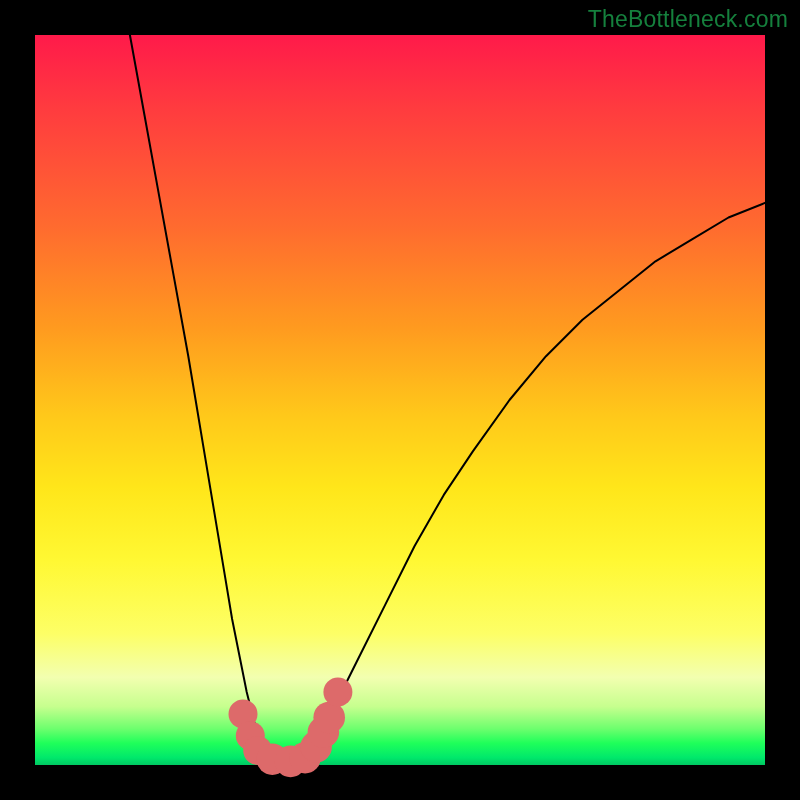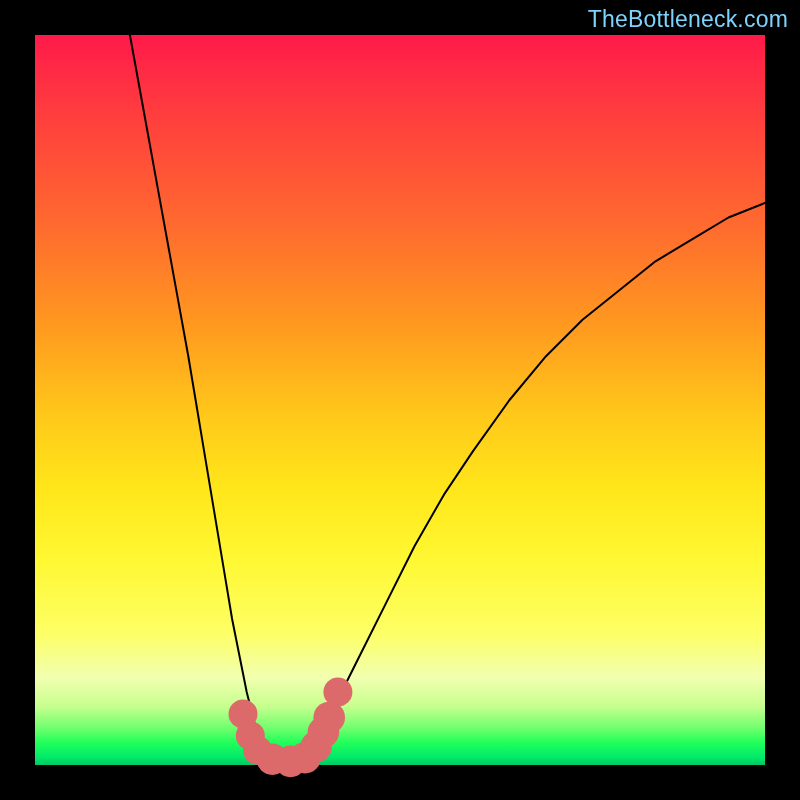--- a/index.html
+++ b/index.html
@@ -40,21 +40,21 @@
       #6eff6e 95%,
       #1fff5a 97%,
       #00e86b 99%,
       #00c862 100%
     );
   }
   .watermark {
     position: absolute;
     top: 6px;
     right: 12px;
-    color: #7dd3fc;
+    color: #15803d;
     font-size: 23px;
     font-weight: 500;
     letter-spacing: 0.2px;
   }
   svg.curve {
     position: absolute;
     left: 0;
     top: 0;
     width: 730px;
     height: 730px;

